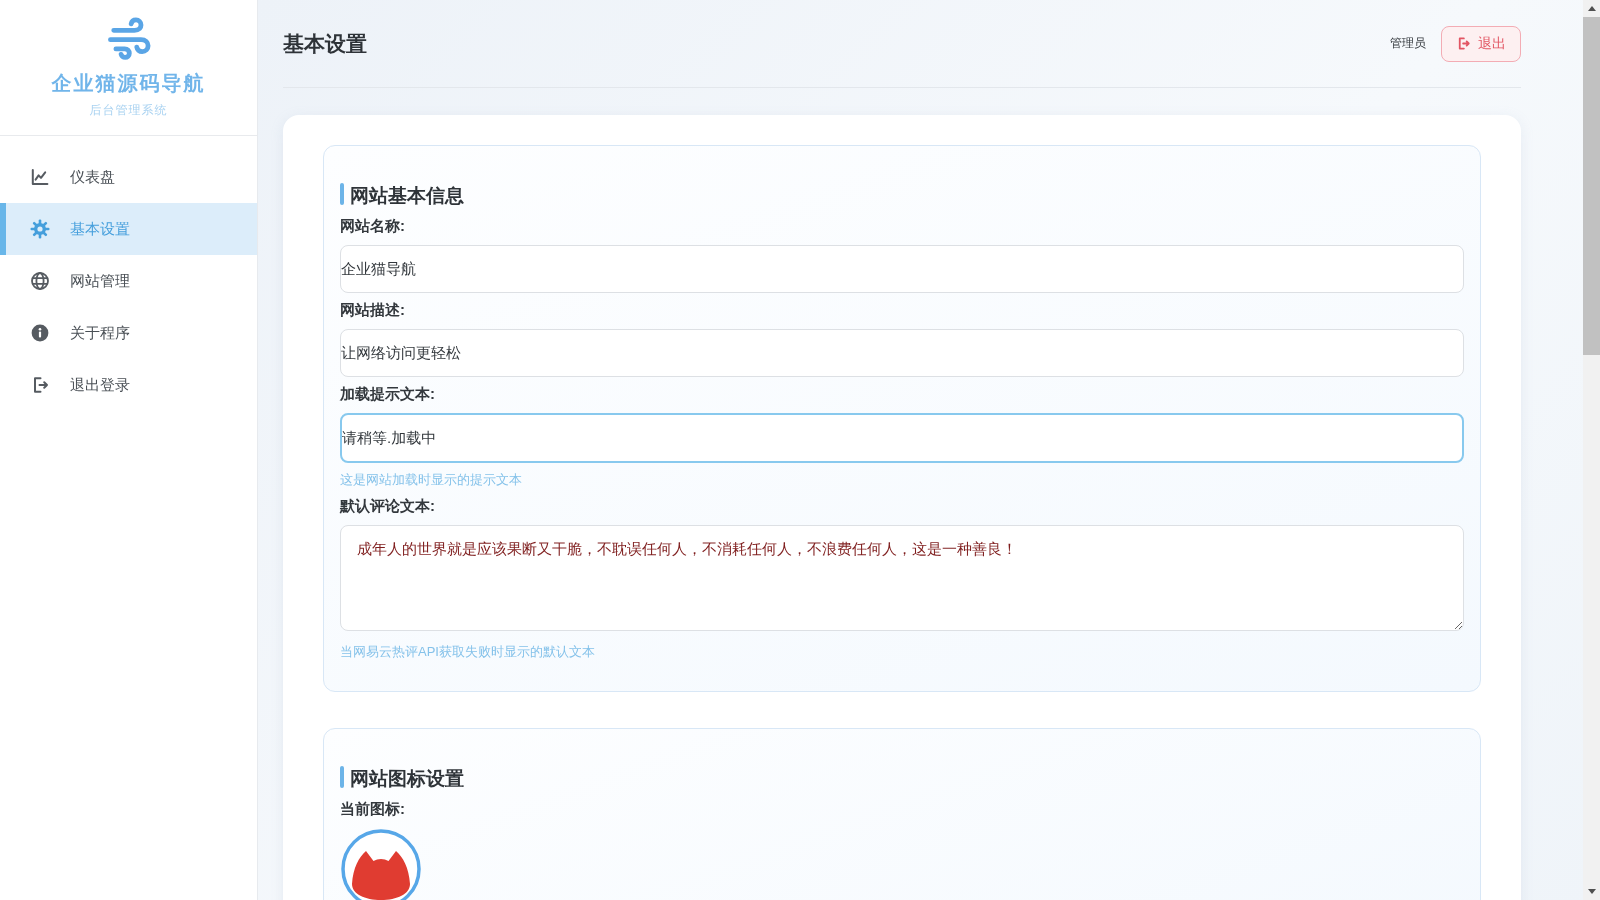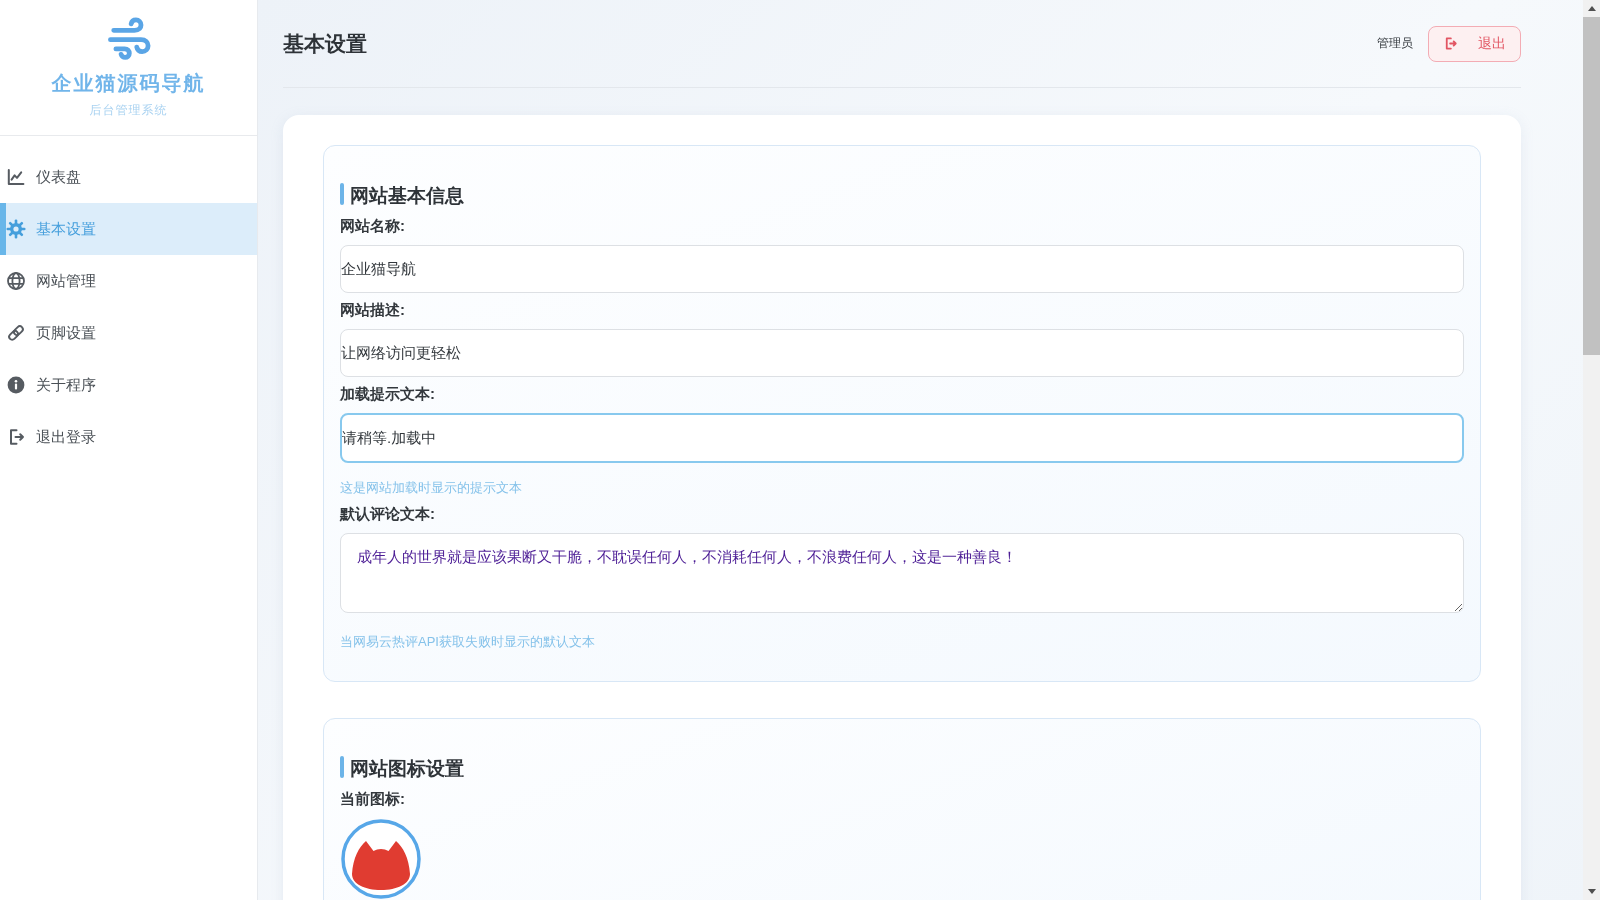--- a/index.html
+++ b/index.html
@@ -9,59 +9,59 @@
     display:flex; background:#F2F5F9; color:#333;
   }
   
   .sidebar { width:258px; flex-shrink:0; background:#ffffff; border-right:1px solid #E7EAEE;
              display:flex; flex-direction:column; }
   .logo-block { padding:14px 16px 16px; text-align:center; border-bottom:1px solid #E8EAED; }
   .logo-icon { display:block; margin:0 auto; }
   .logo-title { color:#71B5EA; font-size:20px; font-weight:bold; letter-spacing:2px; margin-top:8px; }
   .logo-subtitle { color:#A9D2F1; font-size:12px; margin-top:5px; letter-spacing:1px; }
   .menu { padding-top:15px; }
-  .menu-item { height:52px; display:flex; align-items:center; gap:10px;
+  .menu-item { height:52px; display:flex; align-items:center; padding-left:24px; gap:20px;
                font-size:15px; color:#4A5056; cursor:pointer; border-left:6px solid transparent; }
   .menu-item .mi-icon { width:20px; height:20px; color:#565B61; flex-shrink:0; }
   .menu-item.active { background:#DCEDFA; border-left-color:#68B6E9; color:#459FDC; }
   .menu-item.active .mi-icon { color:#459FDC; }
   
   .main { flex:1; position:relative; overflow:hidden;
           background:linear-gradient(135deg,#EDF2F8 0%,#F6F9FC 55%,#EFF4F9 100%);
           padding:0 79px 0 25px; }
   .topbar { height:88px; display:flex; align-items:center; justify-content:space-between;
             border-bottom:1px solid #E3E7EC; }
   .page-title { font-size:21px; font-weight:bold; color:#2E3338; }
   .topbar-right { display:flex; align-items:center; gap:15px; }
   .user-label { font-size:12px; color:#33383D; }
-  .logout-btn { display:flex; align-items:center; gap:20px; background:#FDF0F1;
+  .logout-btn { display:flex; align-items:center; gap:7px; background:#FDF0F1;
                 border:1px solid #F3ACB4; color:#E25563; font-size:14px;
                 padding:8px 14px; border-radius:8px; cursor:pointer;
                 font-family:inherit; }
   .logout-btn .lo-icon { width:15px; height:15px; color:#E25563; }
   .card { margin-top:27px; background:#ffffff; border-radius:16px;
           box-shadow:0 3px 14px rgba(140,160,190,.14);
           height:1100px; padding:30px 40px; }
   .section { border:1px solid #D8E7F6; border-radius:12px;
              background:linear-gradient(160deg,#FDFEFF 0%,#F4F9FE 100%);
              padding:24px 16px 30px; }
   .section + .section { margin-top:36px; }
   .section-title { display:flex; gap:6px;
                    font-size:19px; font-weight:bold; color:#2E3338;margin-top:13px; }
   .title-bar { width:4px; height:22px; border-radius:2px; background:#6CB4E8; }
   .field-label { display:block; font-size:15px; font-weight:bold; color:#33383D;
                  margin:8px 0 9px; }
   .text-input { width:100%; height:48px; border:1px solid #DDE0E4; border-radius:8px;
                 background:#fff; padding:0 0; font-size:15px; color:#33383D;
                 font-family:inherit; outline:none; }
   .text-input.focused { border:2px solid #88C9EE; height:50px; }
-  .text-area { width:100%; height:80px; border:1px solid #DDE0E4; border-radius:8px;
-               background:#fff; padding:12px 16px; font-size:15px; color:#4c1d95;
+  .text-area { width:100%; height:106px; border:1px solid #DDE0E4; border-radius:8px;
+               background:#fff; padding:12px 16px; font-size:15px; color:#7f1d1d;
                font-family:inherit; outline:none; line-height:1.5; }
-  .hint { font-size:13px; color:#85C2EA; margin-top:16px; }
+  .hint { font-size:13px; color:#85C2EA; margin-top:8px; }
   .cat-icon { display:block; margin-top:6px; }
   
   .scrollbar { position:fixed; top:0; right:0; width:17px; height:900px;
                background:#F1F1F1; z-index:50; }
   .sb-btn { position:absolute; left:0; width:17px; height:17px; display:flex;
             align-items:center; justify-content:center; cursor:pointer; }
   .sb-btn.up { top:0; } .sb-btn.down { bottom:0; }
   .tri-up { width:0; height:0; border-left:4px solid transparent; border-right:4px solid transparent;
             border-bottom:5px solid #505050; }
   .tri-down { width:0; height:0; border-left:4px solid transparent; border-right:4px solid transparent;
@@ -112,29 +112,20 @@
 
     <div class="menu-item">
       <svg class="mi-icon" viewBox="0 0 20 20" fill="none" stroke="currentColor" stroke-width="1.8">
         <circle cx="10" cy="10" r="8"></circle>
           <ellipse cx="10" cy="10" rx="3.6" ry="8"></ellipse>
         <path d="M2.4 7.2 h15.2 M2.4 12.8 h15.2"></path>
       </svg>
       <span>网站管理</span>
     </div>
 
-    <div class="menu-item">
-      <svg class="mi-icon" viewBox="0 0 20 20" fill="none" stroke="currentColor" stroke-width="1.9">
-        <g transform="rotate(-45 10 10)">
-          <rect x="1.6" y="7" width="10" height="6" rx="3"></rect>
-          <rect x="8.4" y="7" width="10" height="6" rx="3"></rect>
-        </g>
-      </svg>
-      <span>页脚设置</span>
-    </div>
 
     <div class="menu-item">
       <svg class="mi-icon" viewBox="0 0 20 20">
         <circle cx="10" cy="10" r="8.4" fill="currentColor"></circle>
         <circle cx="10" cy="6.3" r="1.3" fill="#fff"></circle>
         <rect x="8.9" y="8.6" width="2.2" height="6" rx="1" fill="#fff"></rect>
       </svg>
       <span>关于程序</span>
     </div>
 

